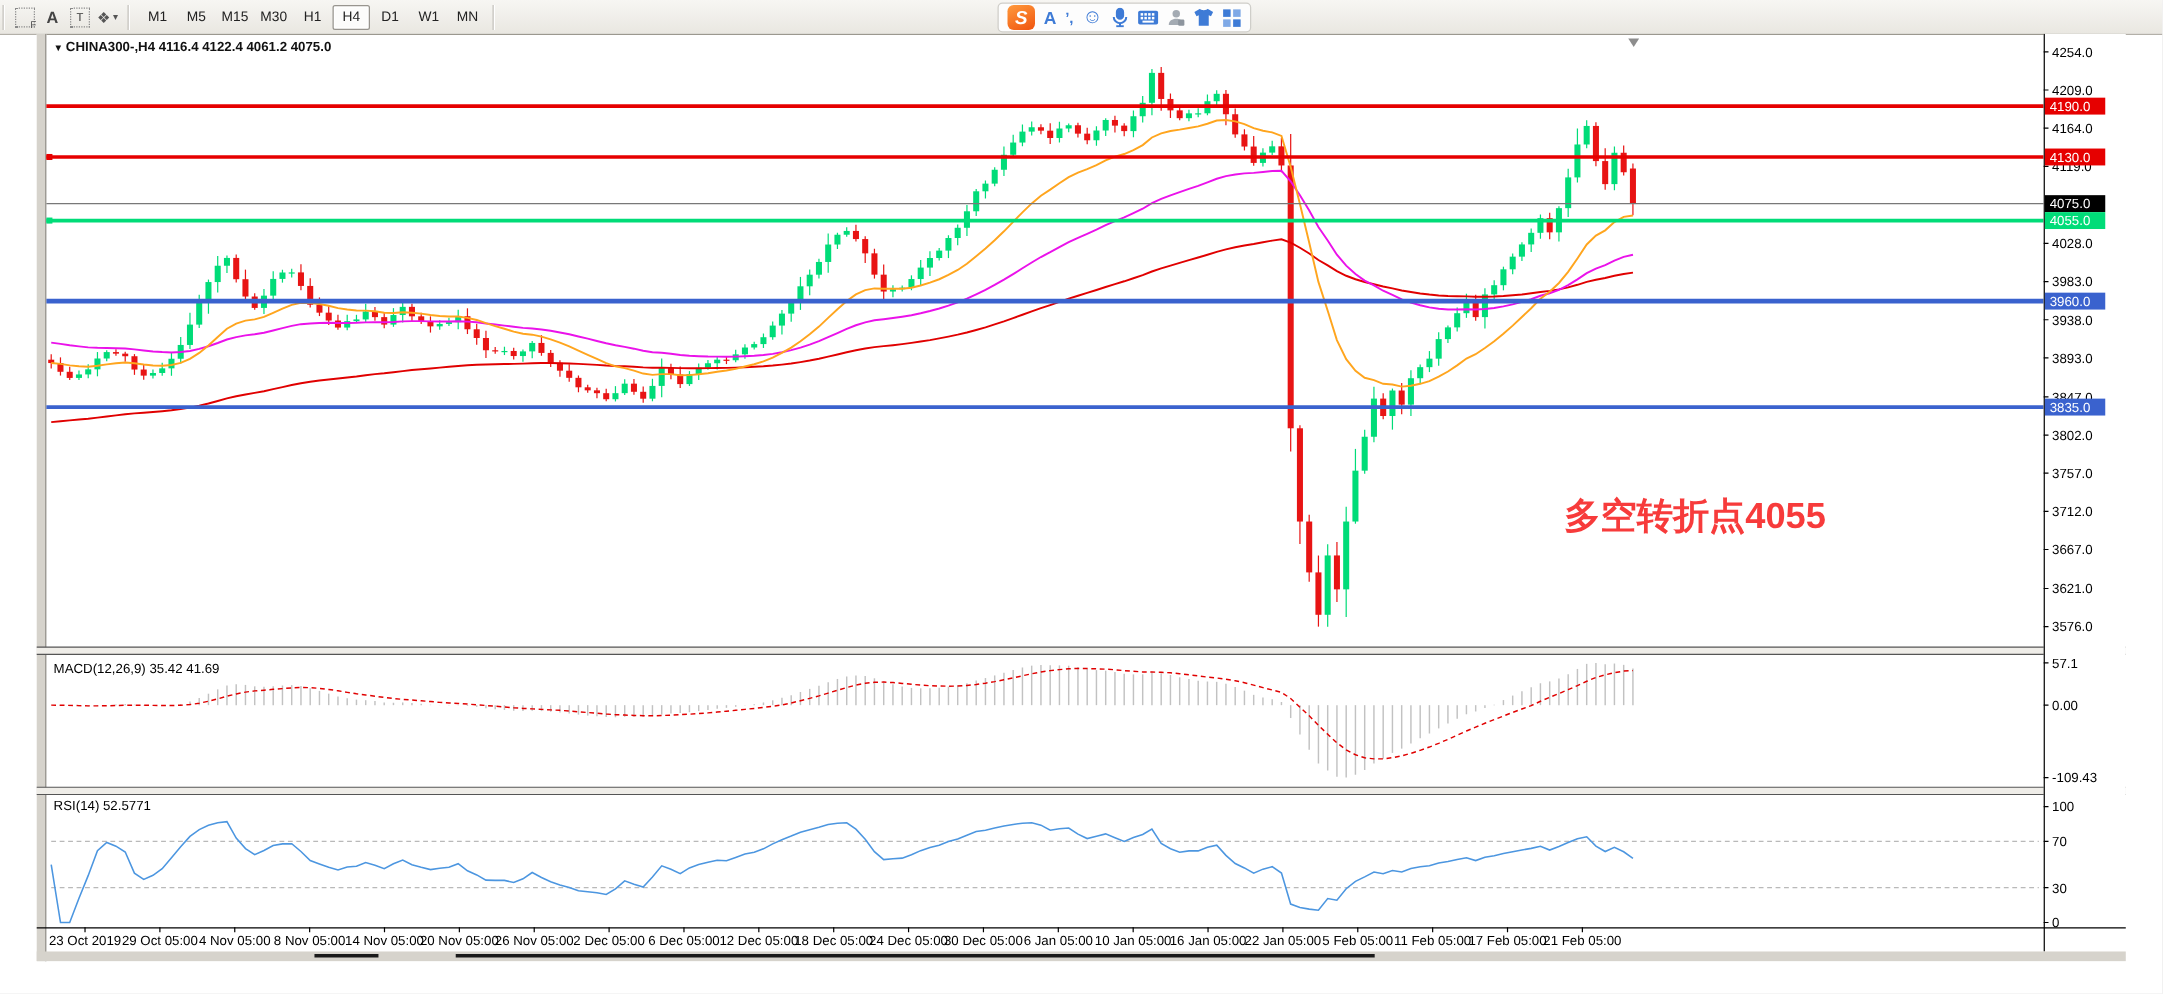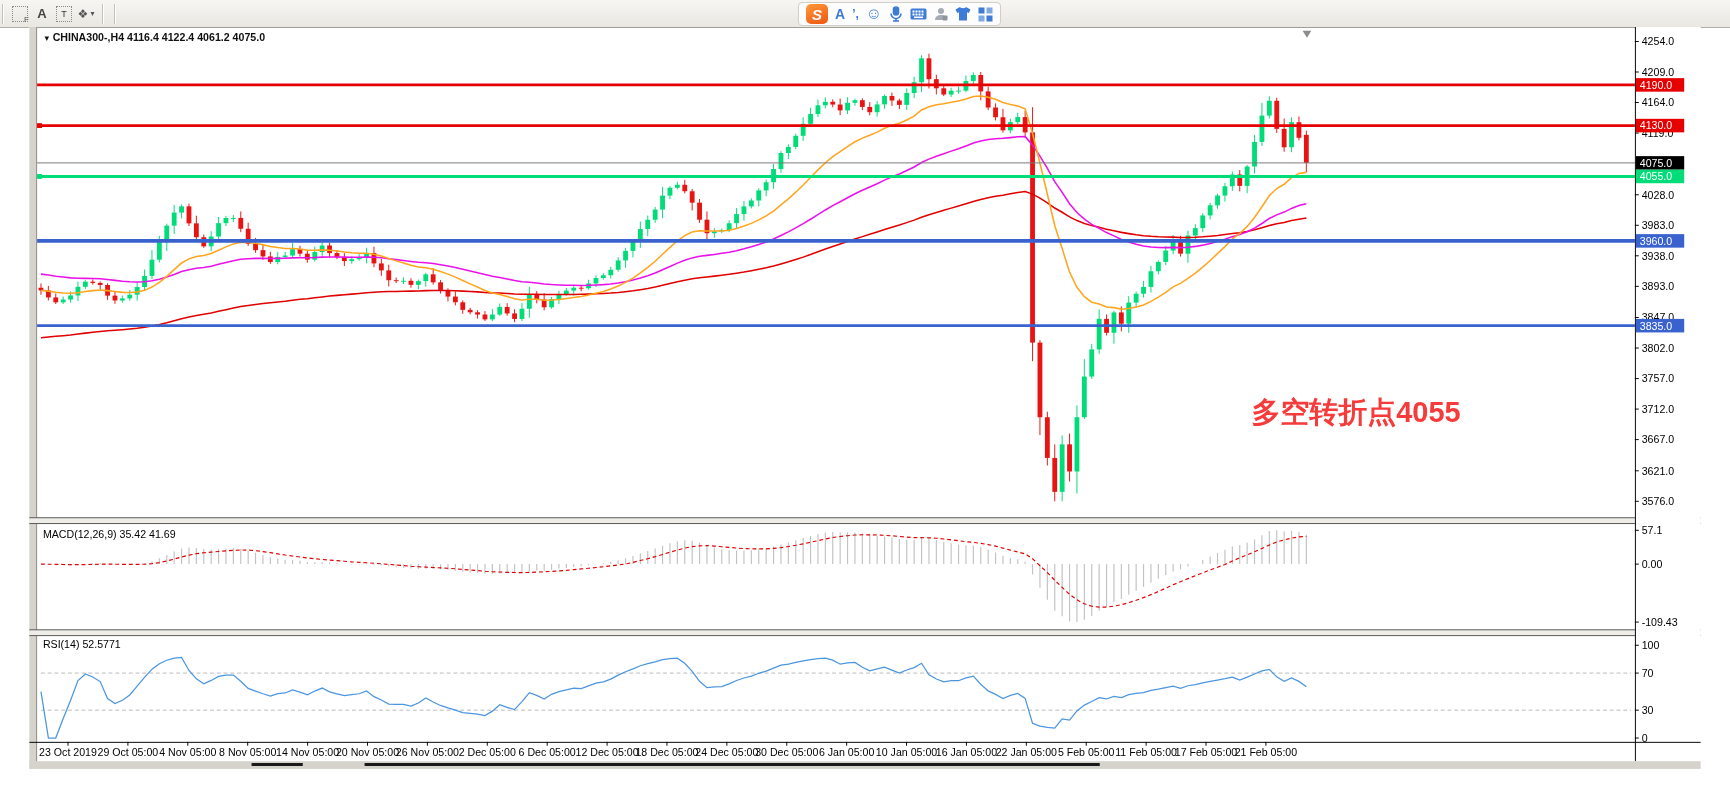--- a/index.html
+++ b/index.html
@@ -44,20 +44,31 @@
     </div>
     <div class="tb-ic" style="font-weight:600">A</div>
     <div class="tb-ic">
       <span class="dotted-box">T</span>
     </div>
     <div class="tb-ic">
       <span style="font-size:12px;color:#555">❖</span>
       <span class="caret">▾</span>
     </div>
     <div class="tb-sep"></div>
+    <div class="tf-group" id="tf-group">
+        <div class="tf">M1</div>
+        <div class="tf">M5</div>
+        <div class="tf">M15</div>
+        <div class="tf">M30</div>
+        <div class="tf">H1</div>
+        <div class="tf active">H4</div>
+        <div class="tf">D1</div>
+        <div class="tf">W1</div>
+        <div class="tf">MN</div>
+      </div>
     <div class="tb-sep"></div>
 
     <div class="sogou">
       <div class="sg-logo">S</div>
       <div class="sg-t">A</div>
       <div class="sg-t" style="font-size:12px">’,</div>
       <div class="sg-t" style="font-size:16px">☺</div>
       <div class="tb-ic" style="min-width:14px">
         <svg width="14" height="16" viewBox="0 0 14 16">
             <g fill="none" stroke="#3e7bd6" stroke-width="1.6">

